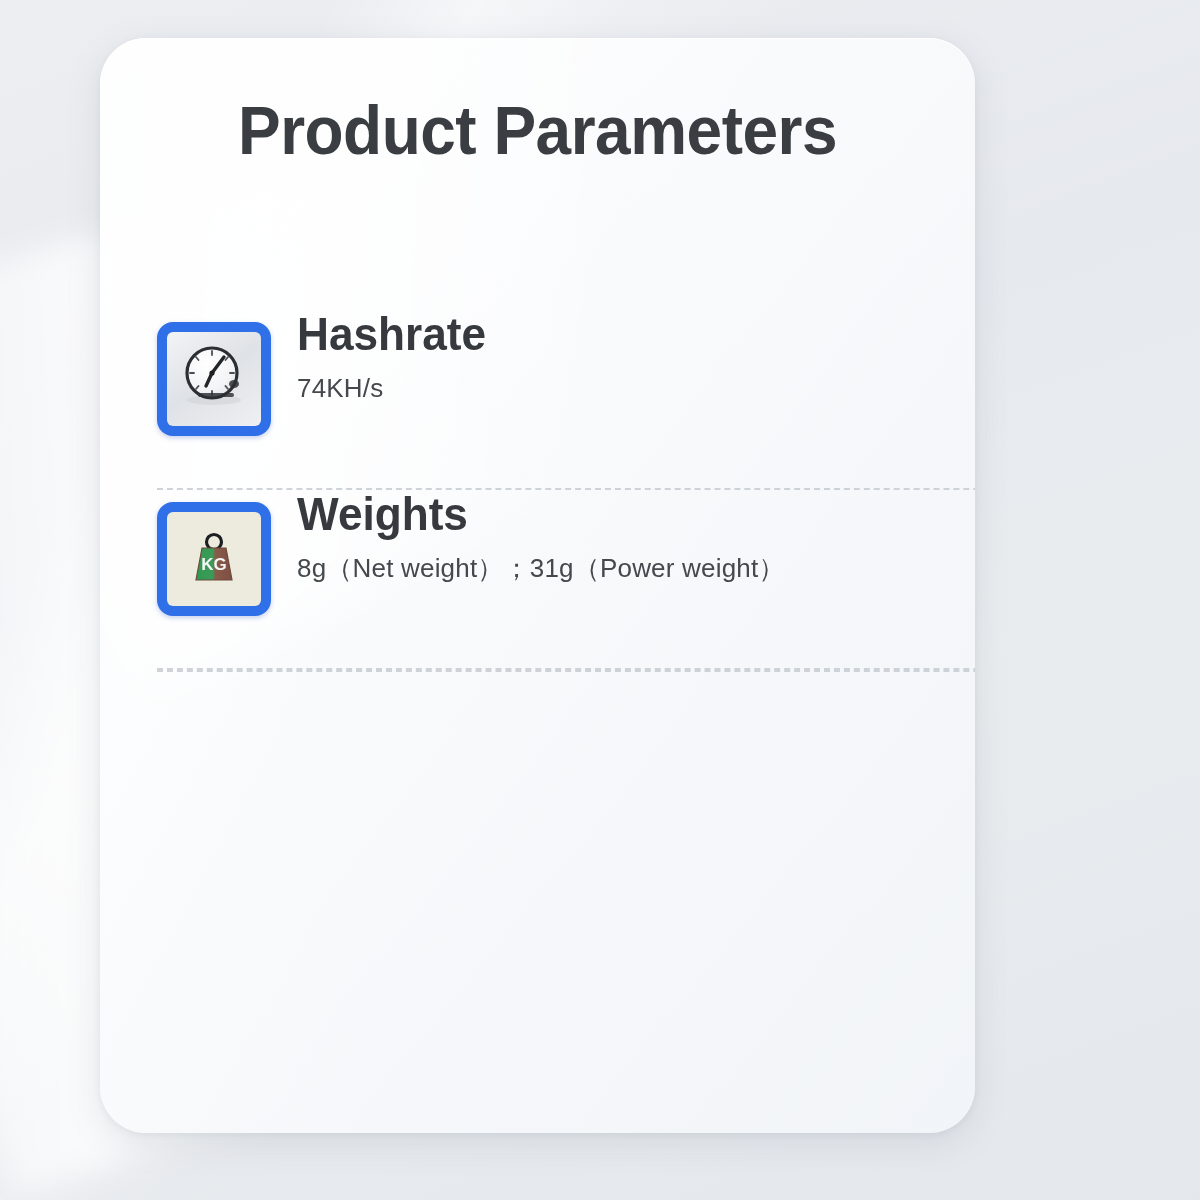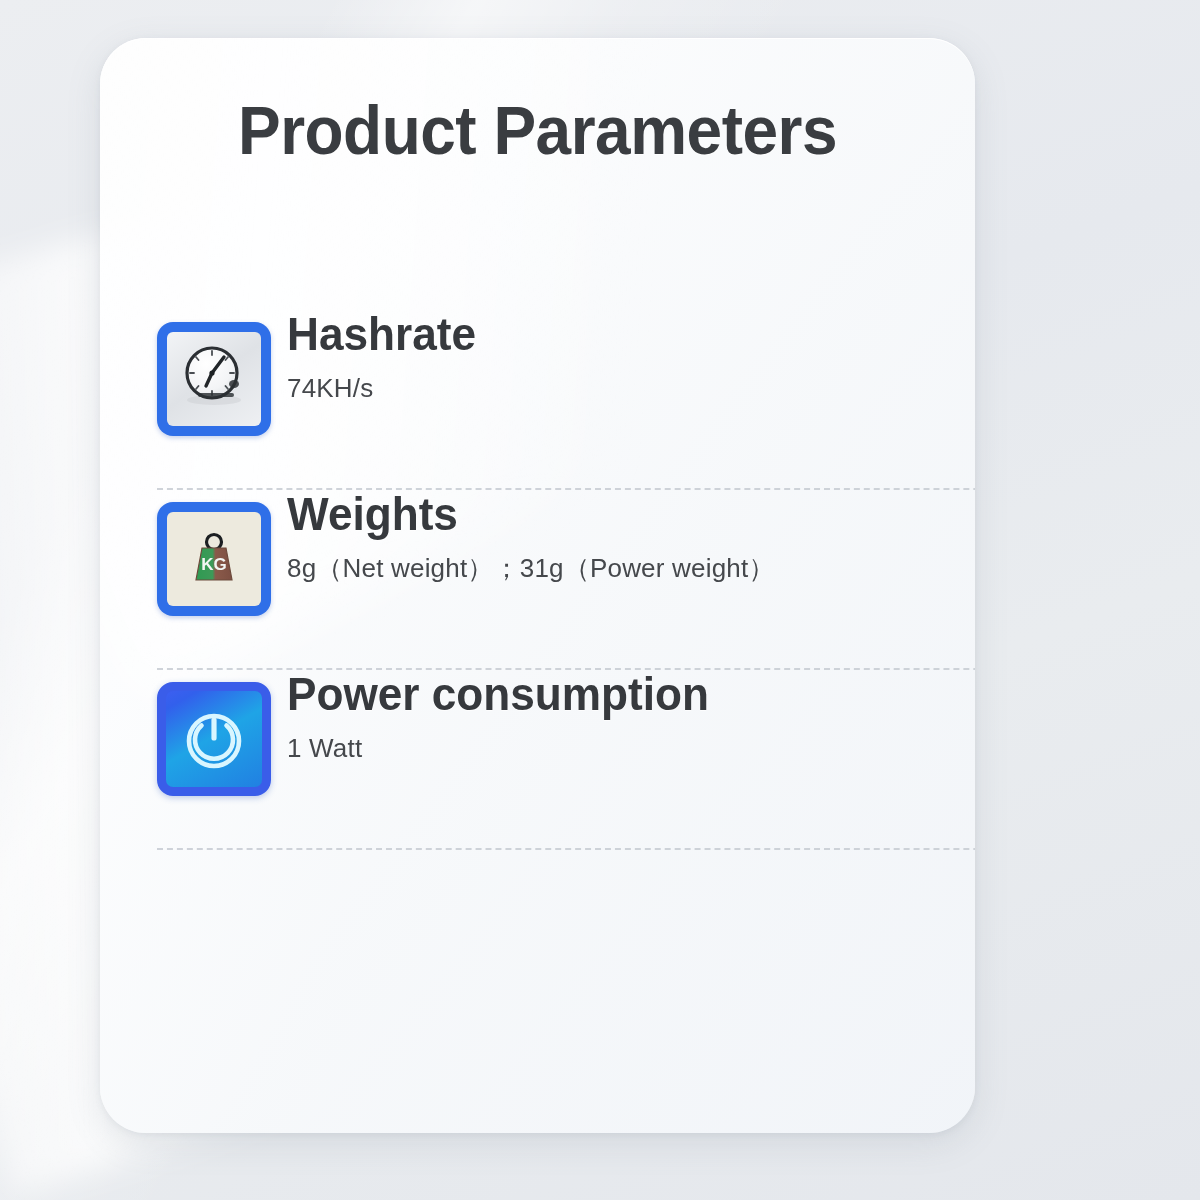--- a/index.html
+++ b/index.html
@@ -137,21 +137,21 @@
   .icon-frame.tile-filled {
     background: linear-gradient(150deg, #3d5ff0 0%, #3260ec 12%, #1fa4e6 48%, #2180e2 100%);
     border: 9px solid #3a5de9;
     box-shadow: 0 2px 6px rgba(45,90,190,0.30);
     display: flex;
     align-items: center;
     justify-content: center;
   }
 
   .row-text {
-    margin-left: 16px;
+    margin-left: 26px;
     padding-top: 0;
   }
 
   .row-label {
     font-size: 46px;
     line-height: 1.05;
     font-weight: 700;
     color: #36393d;
     font-family: "Liberation Sans Narrow", "Liberation Sans", sans-serif;
     transform: scaleX(0.96);
@@ -239,30 +239,17 @@
         </div>
       </div>
       <div class="row-text">
         <div class="row-label">Weights</div>
         <div class="row-value">8g（Net weight）；31g（Power weight）</div>
       </div>
     </div>
 
     <div class="divider"></div>
 
-    <div class="row">
-      <div class="icon-frame tile-filled">
-        <svg width="78" height="78" viewBox="0 0 78 78">
-          <circle cx="39" cy="41" r="25" fill="none" stroke="#d9f6ff" stroke-width="4.6"></circle>
-          <path d="M39 20 L39 38" stroke="#d9f6ff" stroke-width="5.2" stroke-linecap="round"></path>
-          <path d="M26.5 25.5 A19 19 0 1 0 51.5 25.5" fill="none" stroke="#d9f6ff" stroke-width="4.6" stroke-linecap="round"></path>
-        </svg>
-      </div>
-      <div class="row-text">
-        <div class="row-label">Power consumption</div>
-        <div class="row-value">1 Watt</div>
-      </div>
-    </div>
 
     <div class="divider"></div>
 
   </div>
 </div>
 
 </body></html>

